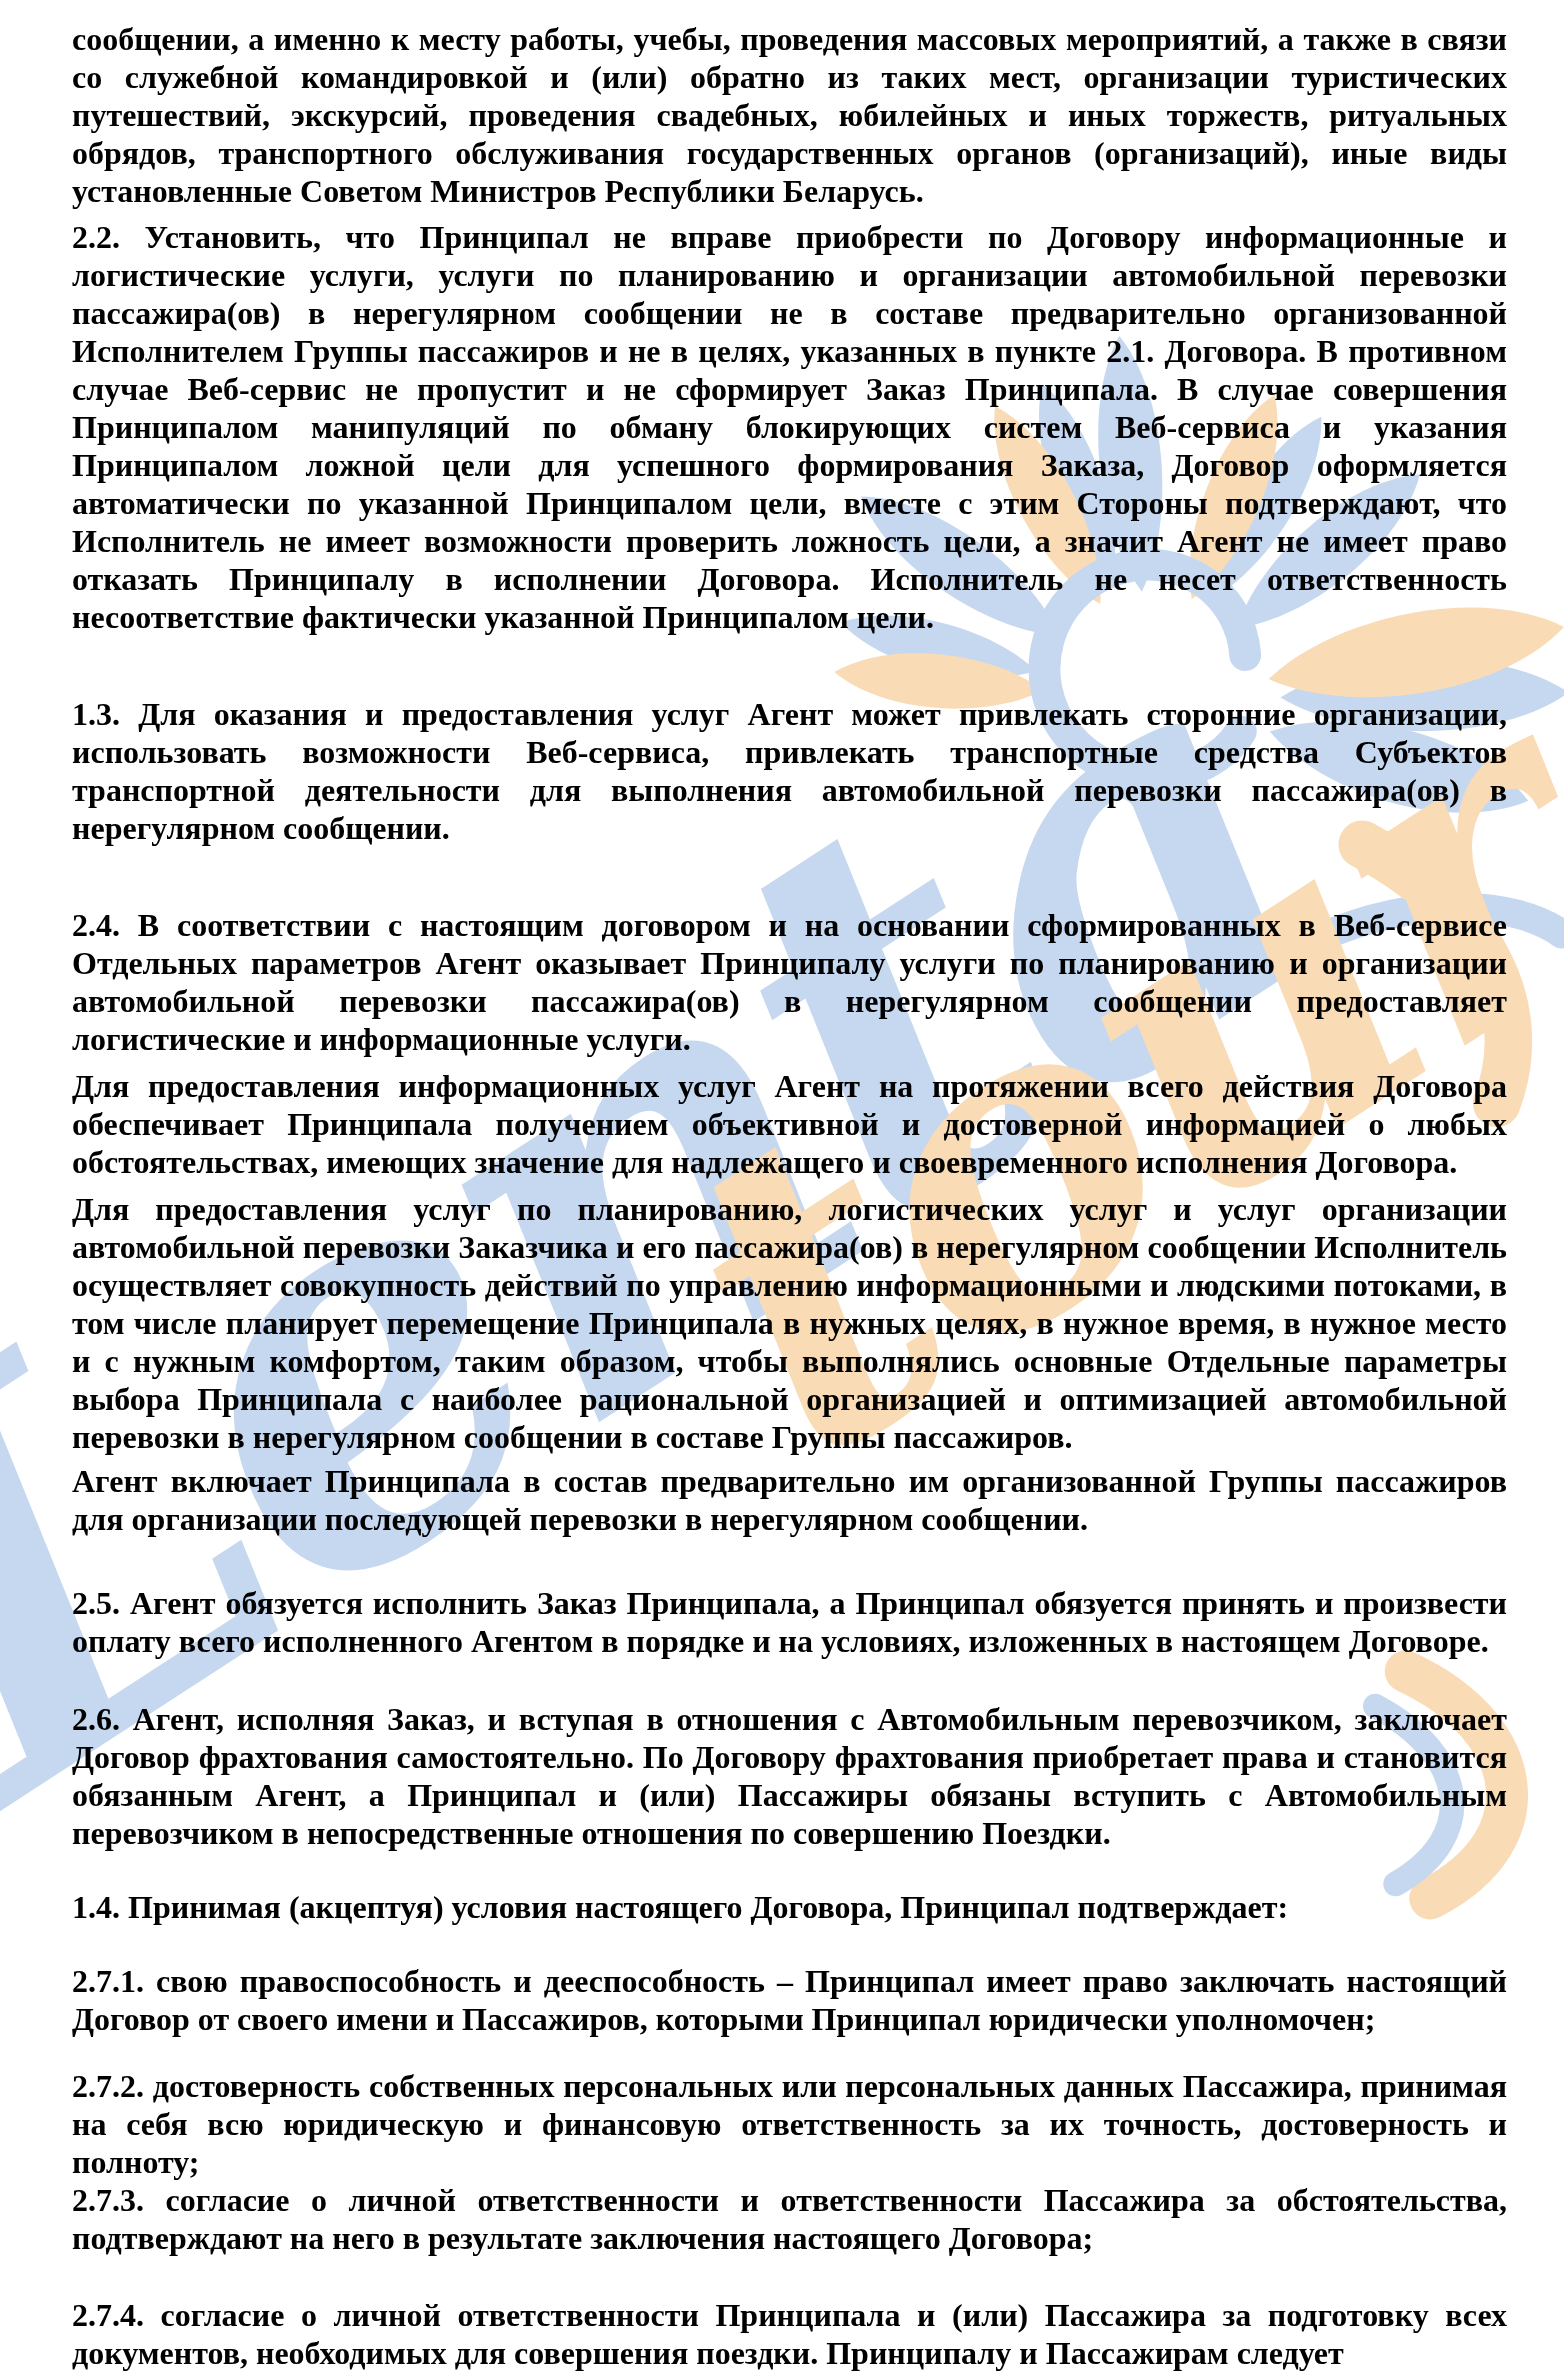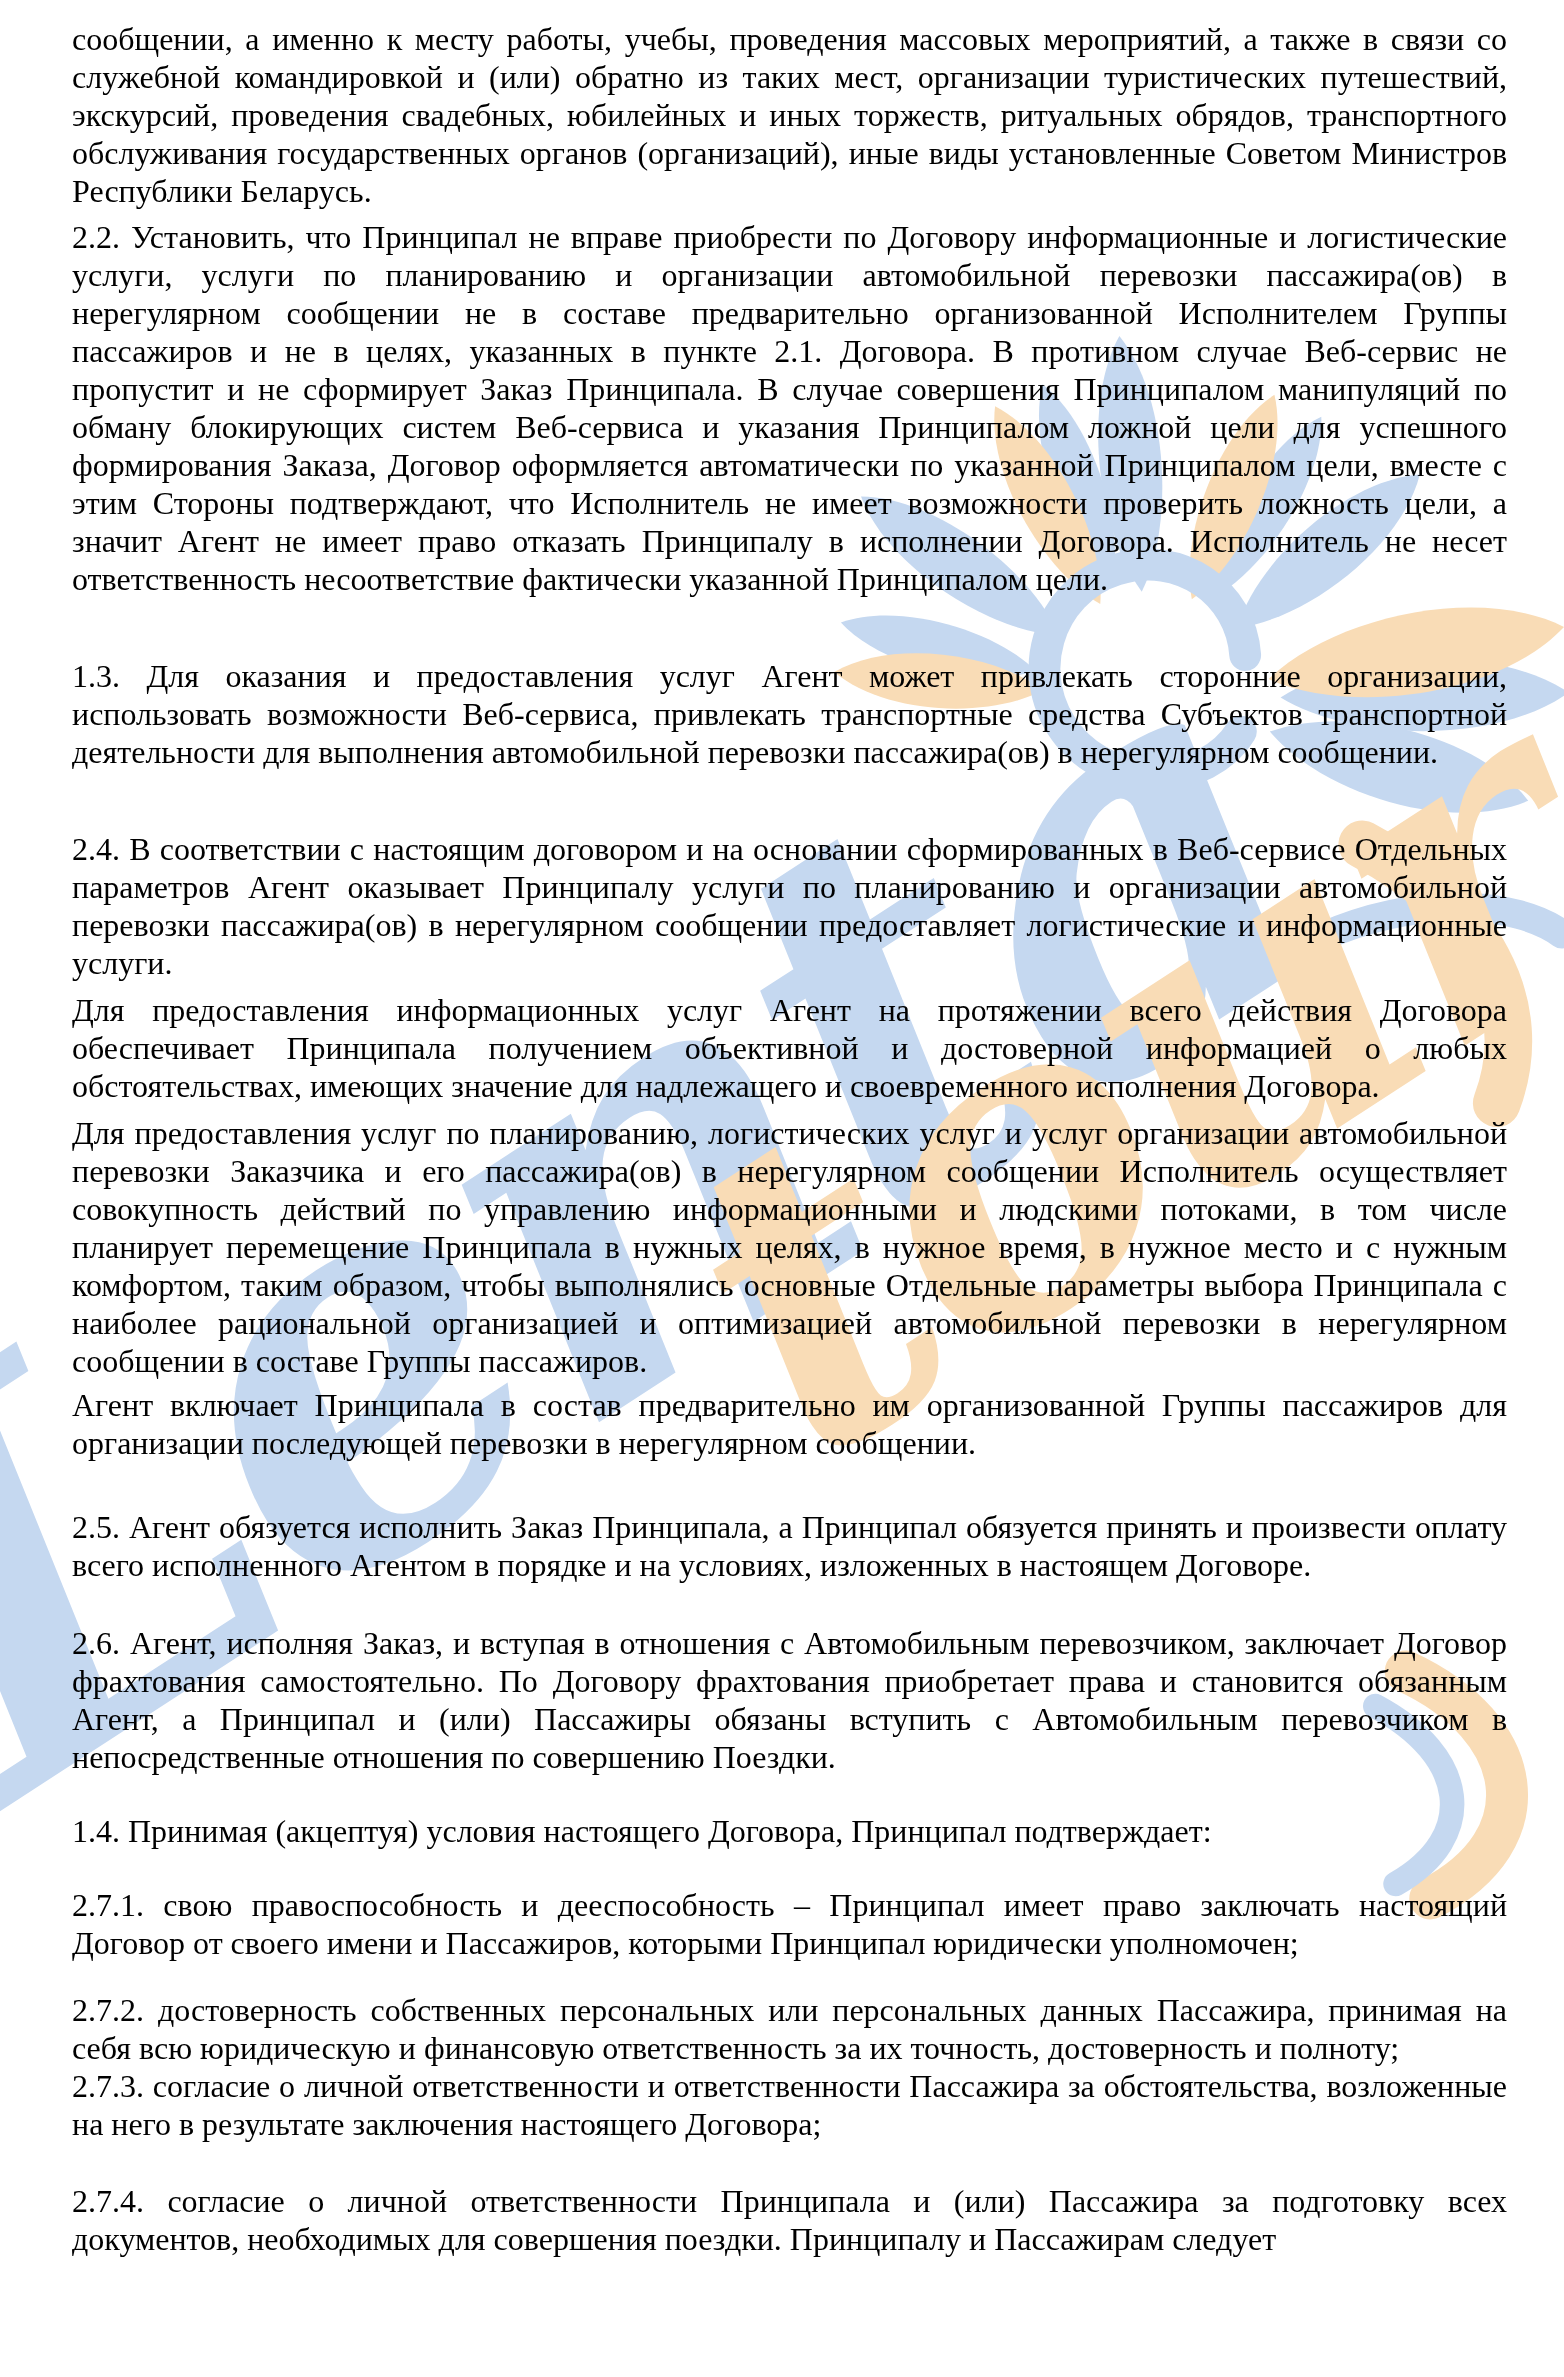--- a/index.html
+++ b/index.html
@@ -48,20 +48,21 @@
     right:58px;
     top:19.5px;
     z-index:1;
   }
   p.para{
     margin:0;
     font-size:32px;
     line-height:38px;
     color:#000000;
     text-align:justify;
+    font-weight:bold;
   }
 </style>
 </head>
 <body>
 
 <div class="page">
 
   <div class="watermark">
     <svg class="wm-svg" width="1565" height="2377" viewBox="0 0 2164 3288" xmlns="http://www.w3.org/2000/svg">
 
@@ -98,19 +99,19 @@
         <p class="para" style="margin-bottom: 59px;">1.3. Для оказания и предоставления услуг Агент может привлекать сторонние организации, использовать возможности Веб-сервиса, привлекать транспортные средства Субъектов транспортной деятельности для выполнения автомобильной перевозки пассажира(ов) в нерегулярном сообщении.</p>
         <p class="para" style="margin-bottom: 9px;">2.4. В соответствии с настоящим договором и на основании сформированных в Веб-сервисе Отдельных параметров Агент оказывает Принципалу услуги по планированию и организации автомобильной перевозки пассажира(ов) в нерегулярном сообщении предоставляет логистические и информационные услуги.</p>
         <p class="para" style="margin-bottom: 9.4px;">Для предоставления информационных услуг Агент на протяжении всего действия Договора обеспечивает Принципала получением объективной и достоверной информацией о любых обстоятельствах, имеющих значение для надлежащего и своевременного исполнения Договора.</p>
         <p class="para" style="margin-bottom: 5.8px;">Для предоставления услуг по планированию, логистических услуг и услуг организации автомобильной перевозки Заказчика и его пассажира(ов) в нерегулярном сообщении Исполнитель осуществляет совокупность действий по управлению информационными и людскими потоками, в том числе планирует перемещение Принципала в нужных целях, в нужное время, в нужное место и с нужным комфортом, таким образом, чтобы выполнялись основные Отдельные параметры выбора Принципала с наиболее рациональной организацией и оптимизацией автомобильной перевозки в нерегулярном сообщении в составе Группы пассажиров.</p>
         <p class="para" style="margin-bottom: 46px;">Агент включает Принципала в состав предварительно им организованной Группы пассажиров для организации последующей перевозки в нерегулярном сообщении.</p>
         <p class="para" style="margin-bottom: 40px; margin-top: 44px;">2.5. Агент обязуется исполнить Заказ Принципала, а Принципал обязуется принять и произвести оплату всего исполненного Агентом в порядке и на условиях, изложенных в настоящем Договоре.</p>
         <p class="para" style="margin-bottom: 36px;">2.6. Агент, исполняя Заказ, и вступая в отношения с Автомобильным перевозчиком, заключает Договор фрахтования самостоятельно. По Договору фрахтования приобретает права и становится обязанным Агент, а Принципал и (или) Пассажиры обязаны вступить с Автомобильным перевозчиком в непосредственные отношения по совершению Поездки.</p>
         <p class="para" style="margin-bottom: 36px;">1.4. Принимая (акцептуя) условия настоящего Договора, Принципал подтверждает:</p>
         <p class="para" style="margin-bottom: 29px;">2.7.1. свою правоспособность и дееспособность – Принципал имеет право заключать настоящий Договор от своего имени и Пассажиров, которыми Принципал юридически уполномочен;</p>
         <p class="para" style="">2.7.2. достоверность собственных персональных или персональных данных Пассажира, принимая на себя всю юридическую и финансовую ответственность за их точность, достоверность и полноту;</p>
-        <p class="para" style="margin-bottom: 39px;">2.7.3. согласие о личной ответственности и ответственности Пассажира за обстоятельства, возложенные на него в результате заключения настоящего Договора;</p>
+        <p class="para" style="margin-bottom: 39px;">2.7.3. согласие о личной ответственности и ответственности Пассажира за обстоятельства, подтверждают на него в результате заключения настоящего Договора;</p>
         <p class="para" style="margin-bottom: 0px; margin-top: 12px;">2.7.4. согласие о личной ответственности Принципала и (или) Пассажира за подготовку всех документов, необходимых для совершения поездки. Принципалу и Пассажирам следует</p>
       </div>
   </div>
 
 </div>
 
 
 </body></html>

